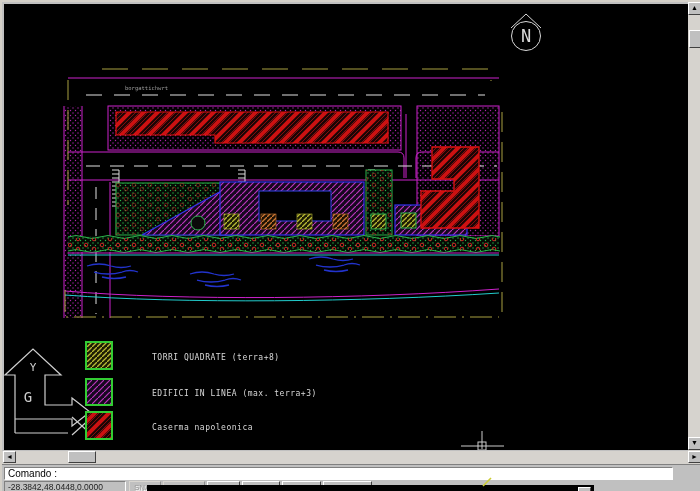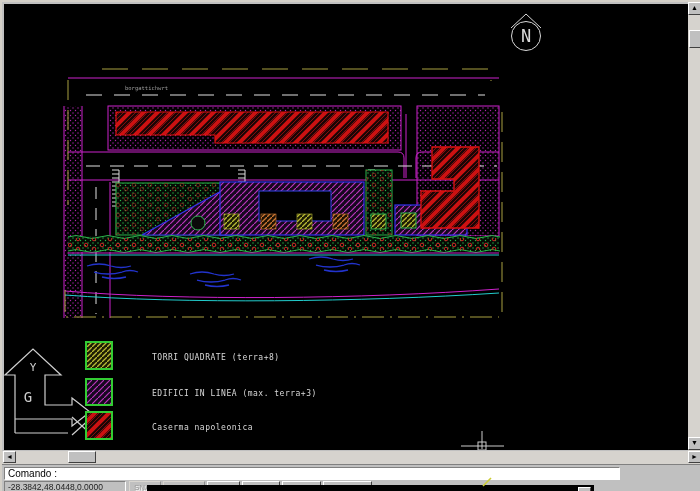--- a/index.html
+++ b/index.html
@@ -24,21 +24,21 @@
     border-color:#ffffff #404040 #404040 #ffffff;
   }
   #vsb{left:686px;top:0;width:14px;height:449px;}
   #hsb{left:0;top:449px;width:700px;height:13px;}
   
   #cmdbar{
     position:absolute;left:0;top:462px;width:700px;height:17px;background:#c0c0c0;
     border-top:1px solid #808080;
   }
   #cmdinput{
-    position:absolute;left:2px;top:2px;width:616px;height:13px;background:#fff;
+    position:absolute;left:2px;top:2px;width:669px;height:13px;background:#fff;
     border:1px solid;border-color:#808080 #ffffff #ffffff #808080;
     font-size:10px;line-height:11px;color:#000;padding-left:3px;
     font-family:"Liberation Sans",sans-serif;
   }
   
   #statusbar{position:absolute;left:0;top:479px;width:700px;height:12px;background:#c0c0c0;}
   #coords{
     position:absolute;left:2px;top:0;width:122px;height:12px;
     border:1px solid;border-color:#808080 #ffffff #ffffff #808080;
     font-size:8.5px;line-height:10px;color:#222;padding-left:3px;

